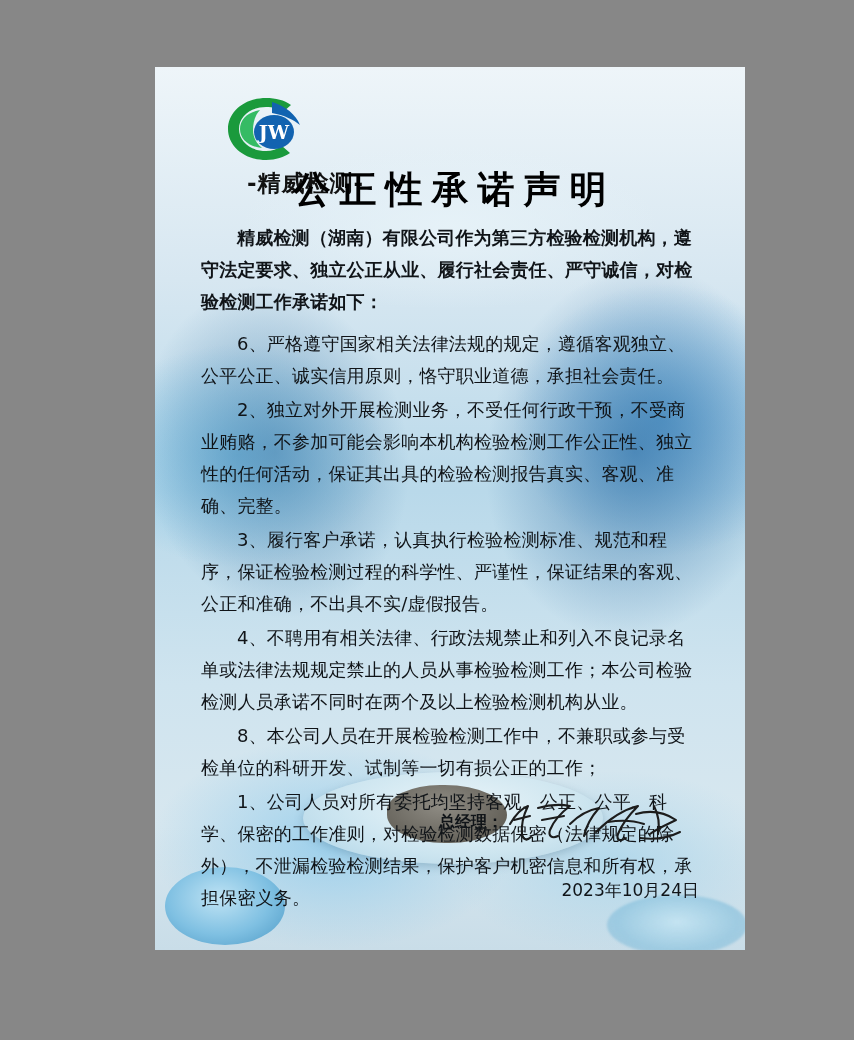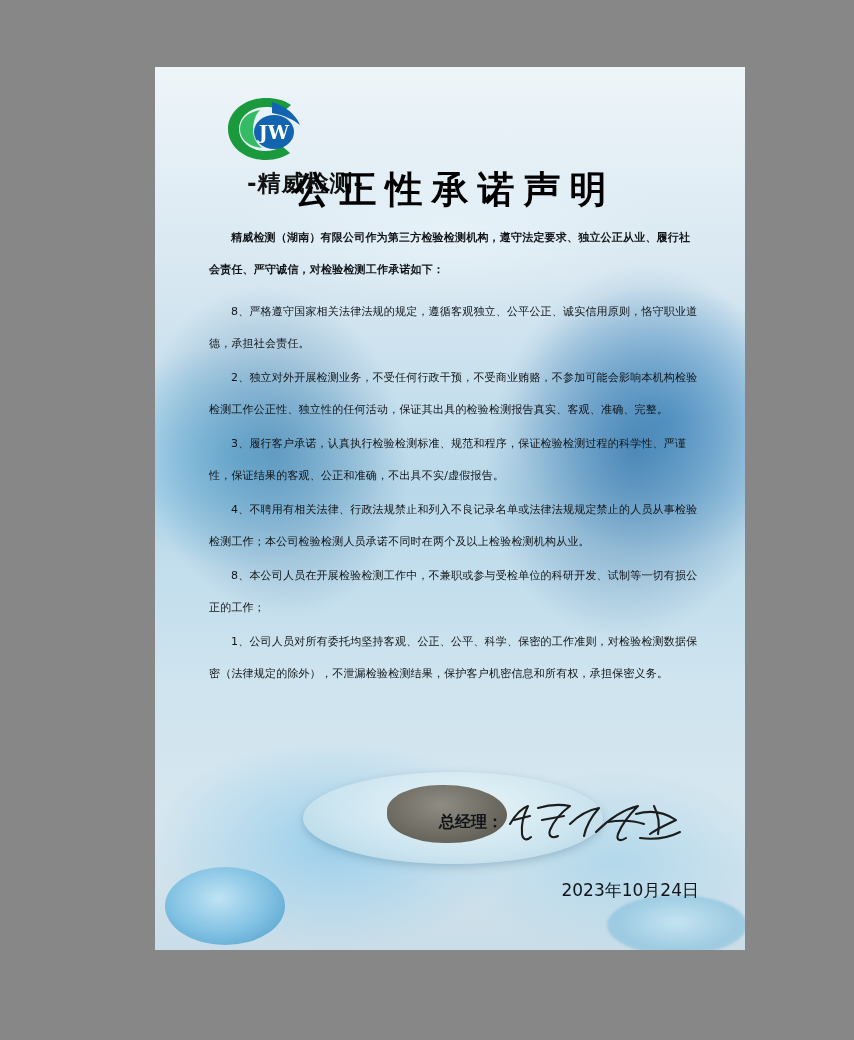--- a/index.html
+++ b/index.html
@@ -133,22 +133,22 @@
   }
 
   .body-block {
     position: absolute;
     left: 46px;
     top: 155px;
     width: 498px;
   }
 
   p.intro, p.item, p.sign-line, p.date-line {
-    margin: 0 0 0 8px;
-    font-size: 11px;
+    margin: 0 0 0 0;
+    font-size: 18px;
     line-height: 32px;
     color: #101418;
     font-family: "DejaVu Sans", "Liberation Sans", sans-serif;
   }
   p.intro {
     font-weight: bold;
     text-indent: 2em;
     margin-bottom: 10px;
     letter-spacing: 0.2px;
   }
@@ -218,21 +218,21 @@
           <text x="54" y="47" font-family="DejaVu Serif, Liberation Serif, serif" font-size="19" font-weight="bold" fill="#ffffff" text-anchor="middle">JW</text>
         </svg>
       </div>
       <div class="logo-text">-精威检测-</div>
     </div>
 
     <div class="doc-title">公正性承诺声明</div>
 
     <div class="body-block">
       <p class="intro">精威检测（湖南）有限公司作为第三方检验检测机构，遵守法定要求、独立公正从业、履行社会责任、严守诚信，对检验检测工作承诺如下：</p>
-      <p class="item">8、严格遵守国家相关法律法规的规定，遵循客观独立、公平公正、诚实信用原则，恪守职业道德，承担社会责任。</p>
+      <p class="item">6、严格遵守国家相关法律法规的规定，遵循客观独立、公平公正、诚实信用原则，恪守职业道德，承担社会责任。</p>
       <p class="item">2、独立对外开展检测业务，不受任何行政干预，不受商业贿赂，不参加可能会影响本机构检验检测工作公正性、独立性的任何活动，保证其出具的检验检测报告真实、客观、准确、完整。</p>
       <p class="item">3、履行客户承诺，认真执行检验检测标准、规范和程序，保证检验检测过程的科学性、严谨性，保证结果的客观、公正和准确，不出具不实/虚假报告。</p>
       <p class="item">4、不聘用有相关法律、行政法规禁止和列入不良记录名单或法律法规规定禁止的人员从事检验检测工作；本公司检验检测人员承诺不同时在两个及以上检验检测机构从业。</p>
       <p class="item">8、本公司人员在开展检验检测工作中，不兼职或参与受检单位的科研开发、试制等一切有损公正的工作；</p>
       <p class="item">1、公司人员对所有委托均坚持客观、公正、公平、科学、保密的工作准则，对检验检测数据保密（法律规定的除外），不泄漏检验检测结果，保护客户机密信息和所有权，承担保密义务。</p>
     </div>
 
     <div class="sign-row">
       <div class="sign-label">总经理：</div>
       <div class="signature">

